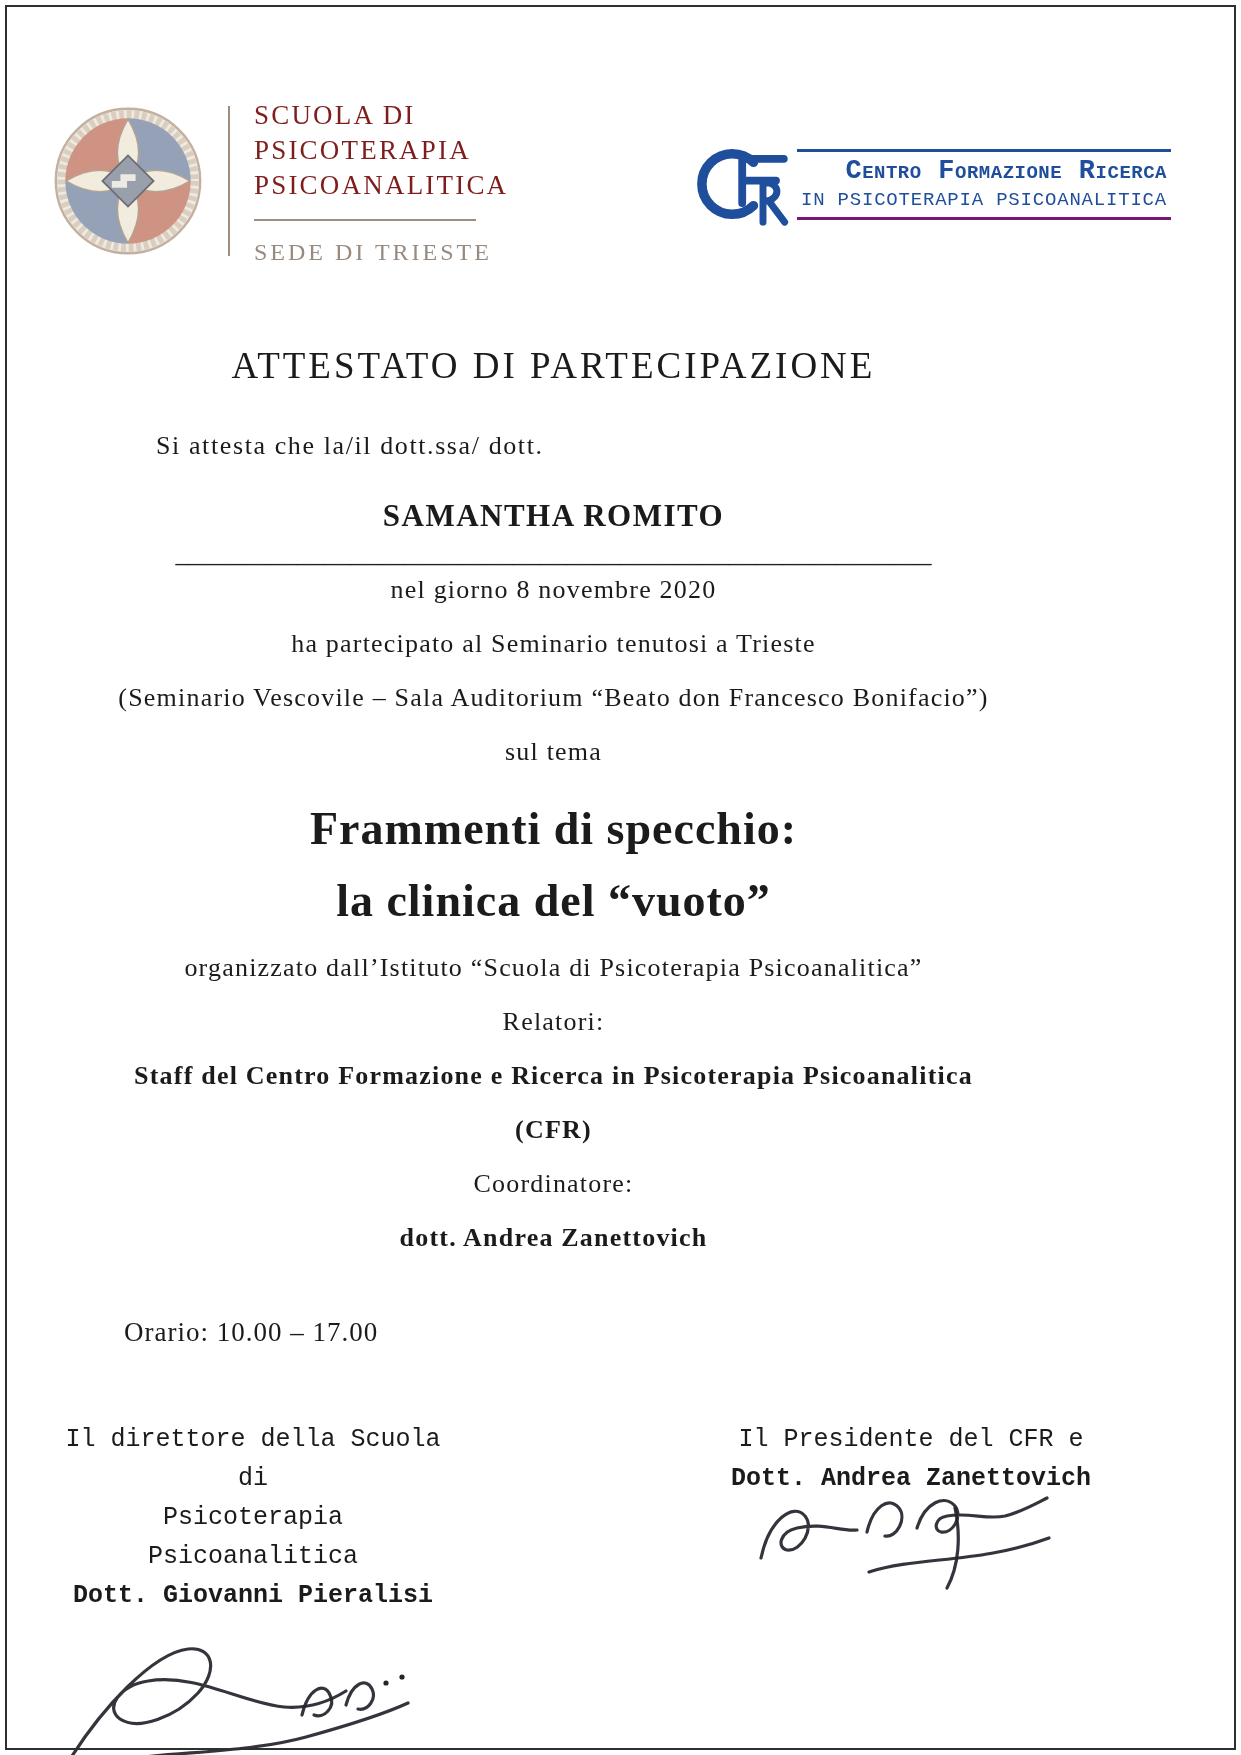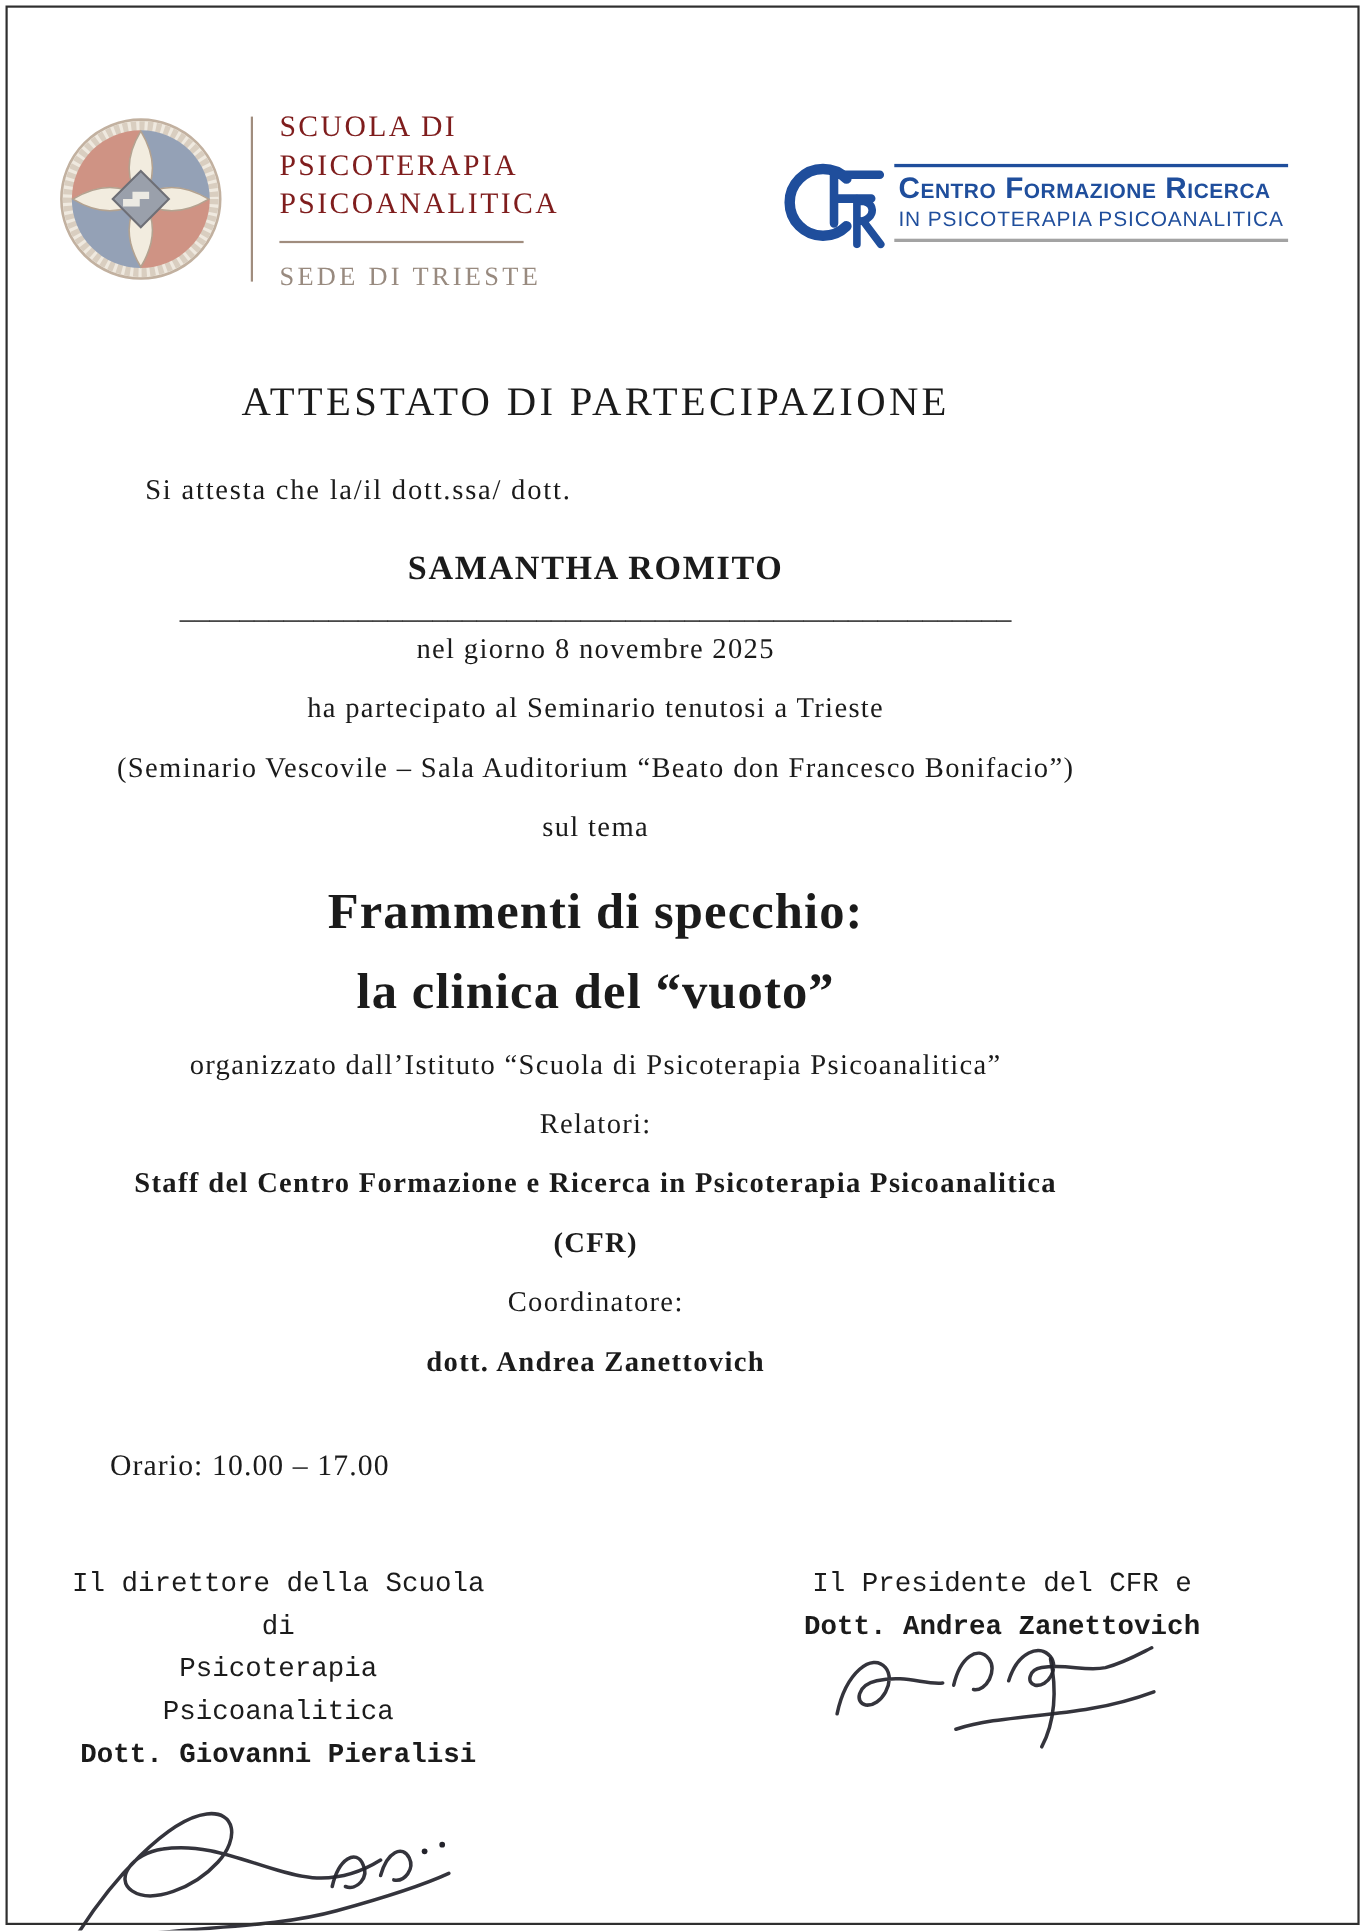--- a/index.html
+++ b/index.html
@@ -28,36 +28,37 @@
   .school-text { padding-top:2px; }
   .school-name div {
     font-size:27px; letter-spacing:2.2px; line-height:35px; color:#7f1d1d;
   }
   .school-rule { height:2px; background:#a08d7e; width:222px; margin:16px 0 18px; }
   .school-sede { font-size:24px; letter-spacing:3px; color:#988a7f; }
 
   .cfr-block { display:flex; align-items:center; gap:8px; margin-top:46px; }
   .cfr-monogram { width:104px; height:84px; flex:0 0 auto; }
   .cfr-text {
-    font-family:Liberation Sans, sans-serif;
-    border-top:3px solid #1f4e9c; border-bottom:3px solid #a3a3a3;
+    font-family:Liberation Mono, monospace;
+    border-top:3px solid #1f4e9c; border-bottom:3px solid #701a75;
     padding:4px 4px 6px;
+    text-align:right;
   }
   .cfr-line1 {
     font-variant:small-caps; font-weight:bold; font-size:27px;
     color:#1f4e9c; letter-spacing:0.5px; line-height:30px;
   }
   .cfr-line2 {
     font-size:19px; color:#1f4e9c; letter-spacing:0.8px; margin-top:3px;
   }
 
   
   .content {
     text-align:center;
-    padding-left:12px; padding-right:170px;
+    padding-left:36px; padding-right:170px;
   }
   .cert-title {
     font-size:37px; font-weight:normal; letter-spacing:3px;
     margin:78px 0 0;
   }
   .attest {
     text-align:left; margin:44px 0 0 120px;
     font-size:26px; letter-spacing:1.6px;
   }
   .participant-name {
@@ -149,21 +150,21 @@
   </header>
 
   <main class="content">
     <h1 class="cert-title">ATTESTATO DI PARTECIPAZIONE</h1>
 
     <p class="attest">Si attesta che la/il dott.ssa/ dott.</p>
 
     <p class="participant-name">SAMANTHA ROMITO</p>
     <p class="underscores">________________________________________________________</p>
 
-    <p class="line first-after-underline">nel giorno 8 novembre 2025</p>
+    <p class="line first-after-underline">nel giorno 8 novembre 2020</p>
     <p class="line">ha partecipato al Seminario tenutosi a Trieste</p>
     <p class="line">(Seminario Vescovile – Sala Auditorium “Beato don Francesco Bonifacio”)</p>
     <p class="line">sul tema</p>
 
     <p class="theme-title">Frammenti di specchio:</p>
     <p class="theme-title second">la clinica del “vuoto”</p>
 
     <p class="line">organizzato dall’Istituto “Scuola di Psicoterapia Psicoanalitica”</p>
     <p class="line">Relatori:</p>
     <p class="line bold">Staff del Centro Formazione e Ricerca in Psicoterapia Psicoanalitica</p>

